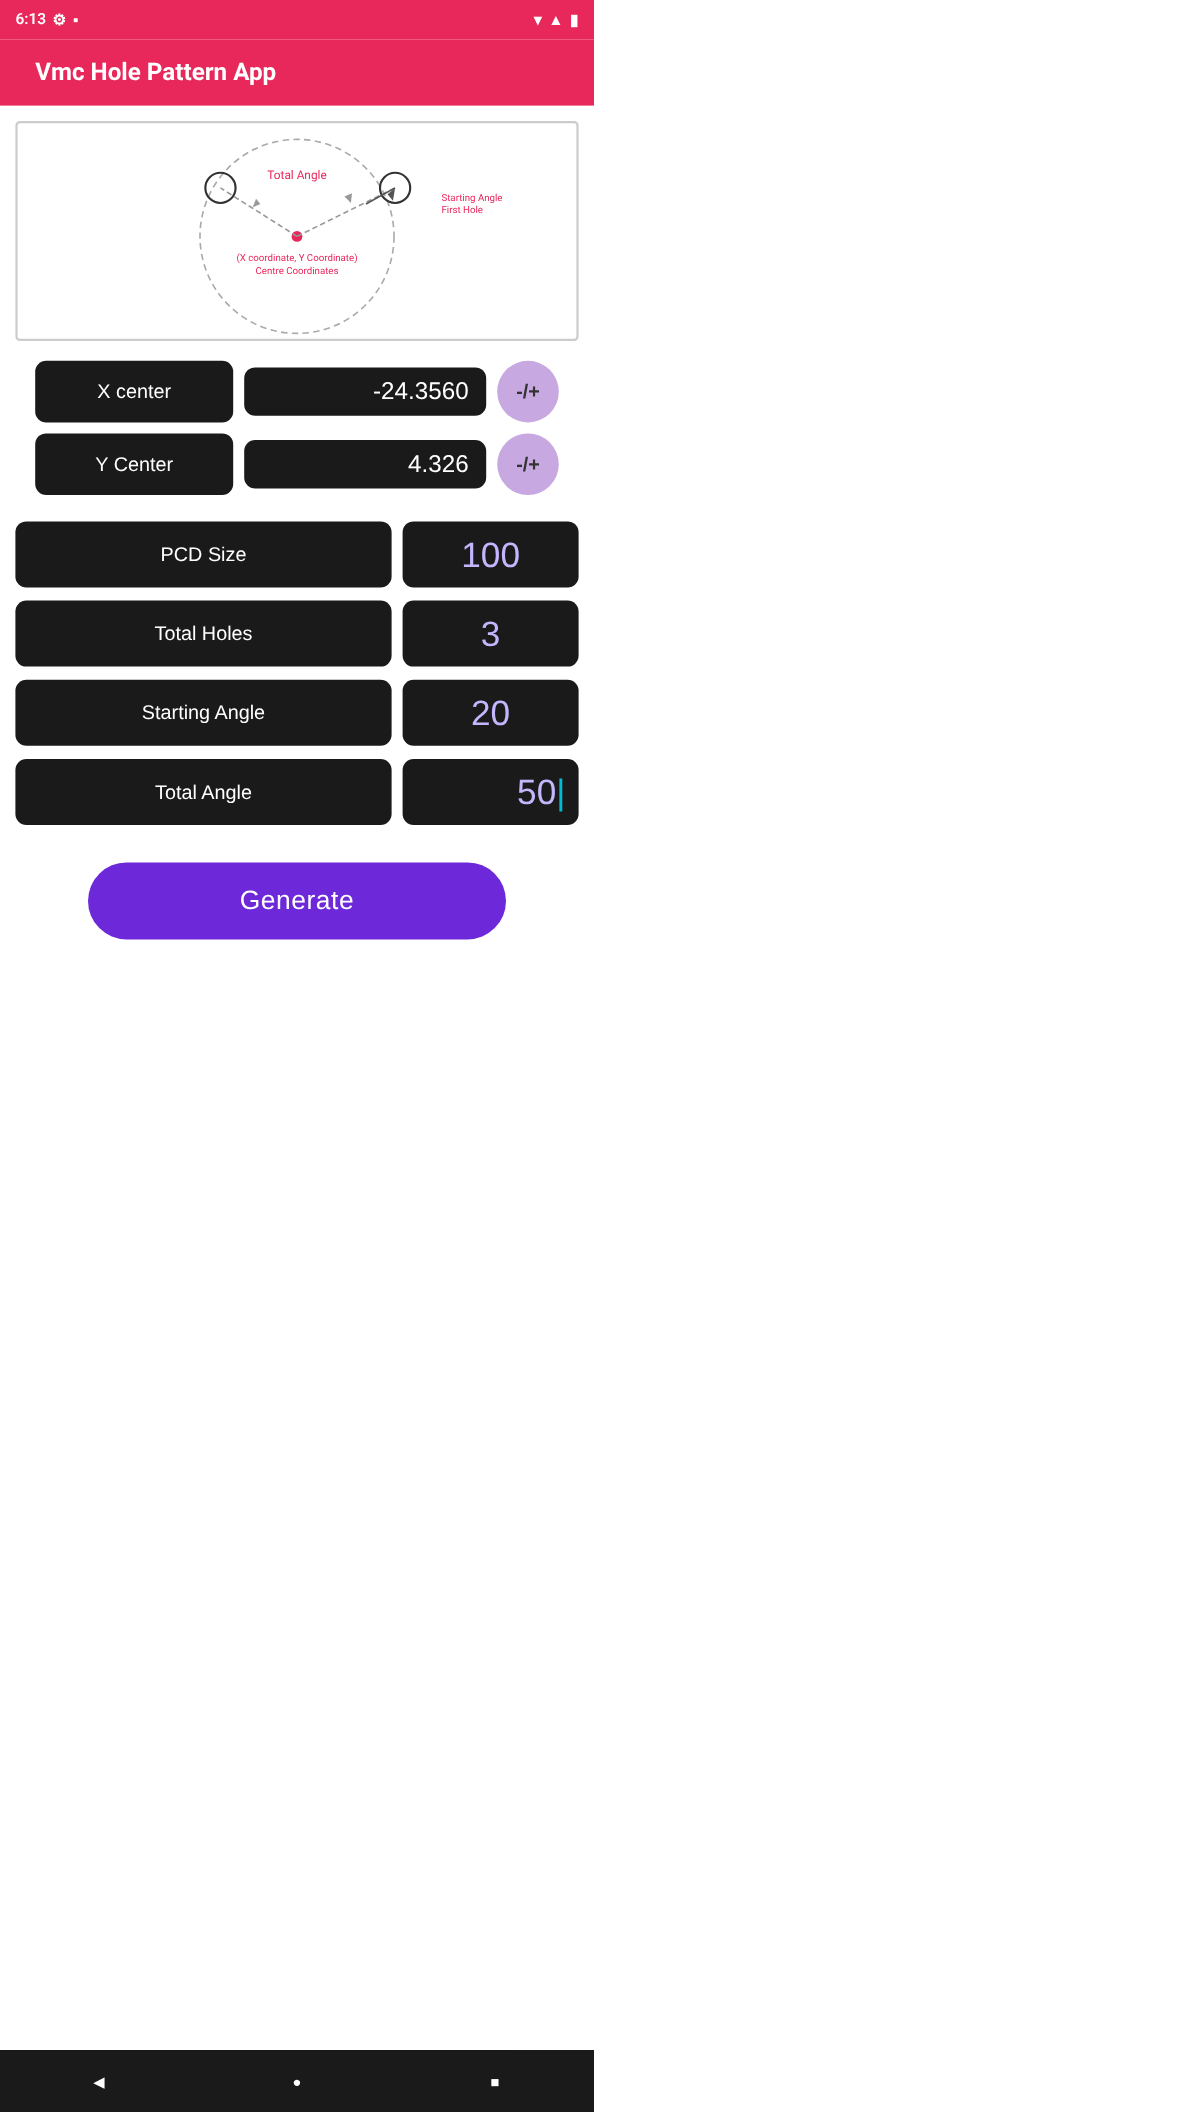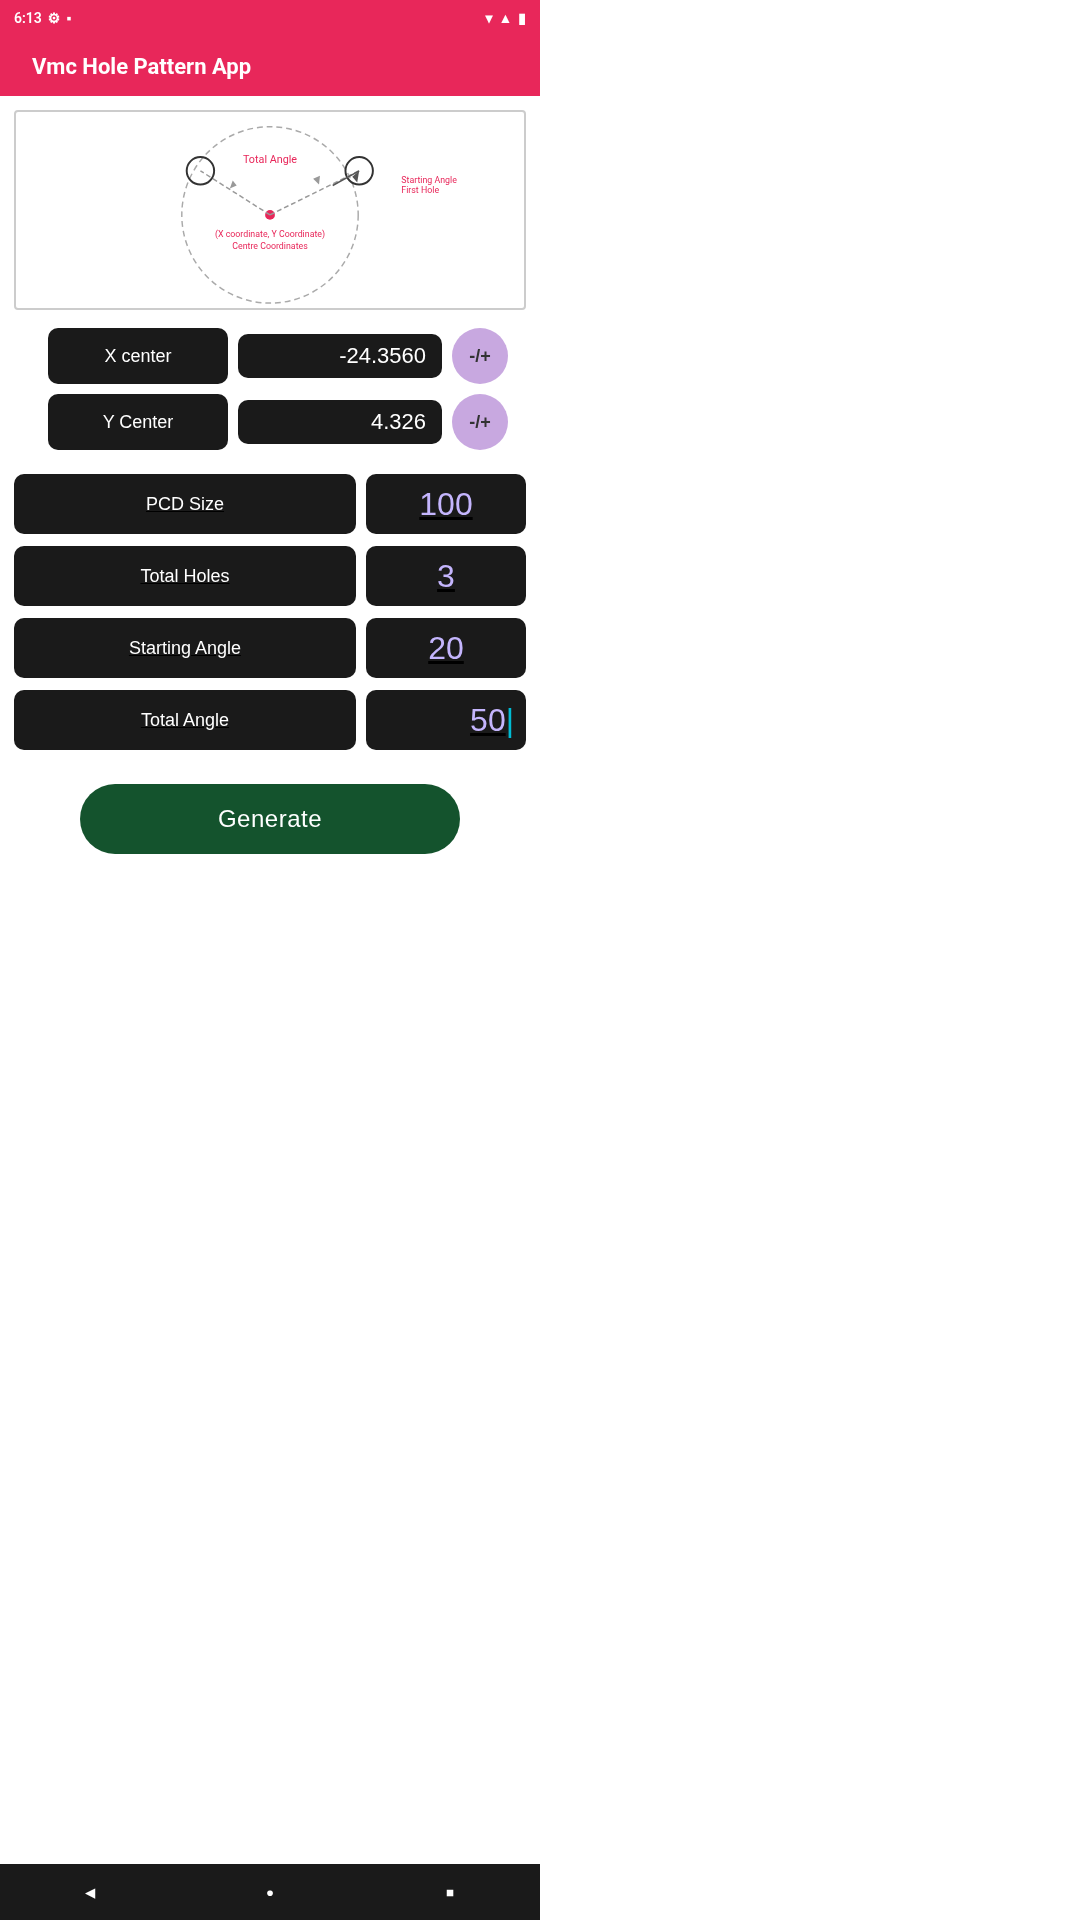--- a/index.html
+++ b/index.html
@@ -55,21 +55,20 @@
     }
 
     .diagram-svg {
       width: 100%;
       height: 100%;
     }
 
     
     .input-section {
       padding: 8px 32px;
-      margin-left: 16px;
     }
 
     .input-row {
       display: flex;
       align-items: center;
       gap: 10px;
       margin-bottom: 10px;
     }
 
     .label-btn {
@@ -128,21 +127,20 @@
     
     .form-section {
       padding: 6px 14px;
     }
 
     .form-row {
       display: flex;
       align-items: center;
       gap: 10px;
       margin-bottom: 12px;
-      text-decoration: underline;
     }
 
     .form-label-btn {
       background: #1a1a1a;
       color: white;
       border: none;
       border-radius: 10px;
       height: 60px;
       flex: 1;
       font-size: 18px;
@@ -182,21 +180,21 @@
     }
 
     
     .generate-section {
       padding: 16px 14px 20px 14px;
       display: flex;
       justify-content: center;
     }
 
     .generate-btn {
-      background: #14532d;
+      background: #6d28d9;
       color: white;
       border: none;
       border-radius: 40px;
       height: 70px;
       width: 380px;
       font-size: 24px;
       font-weight: 500;
       cursor: pointer;
       letter-spacing: 0.5px;
     }

